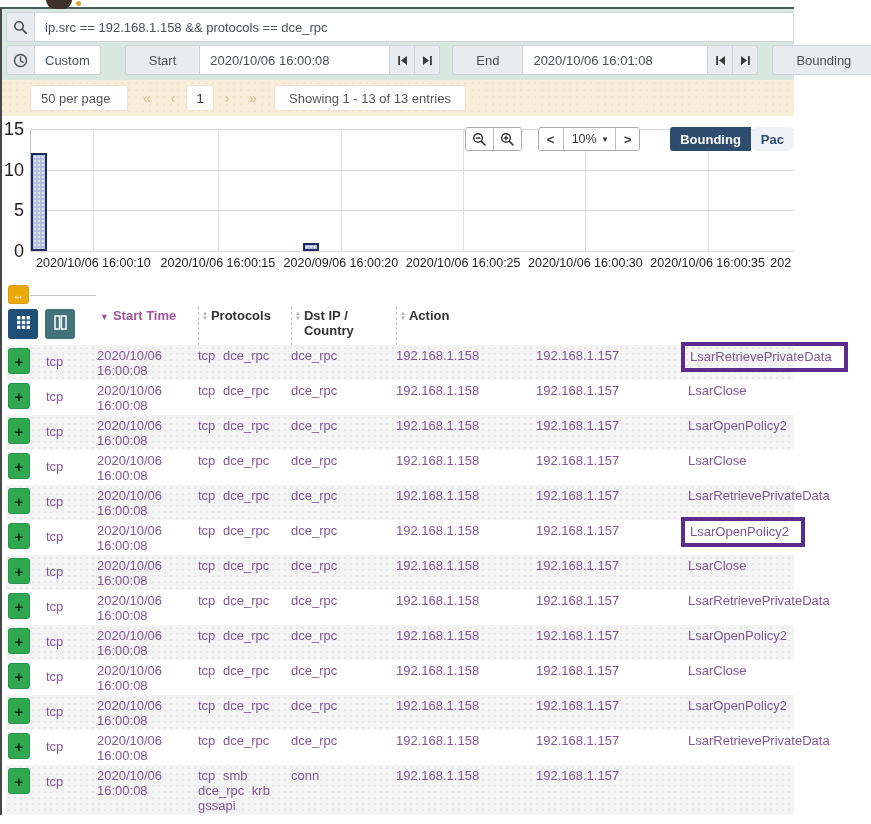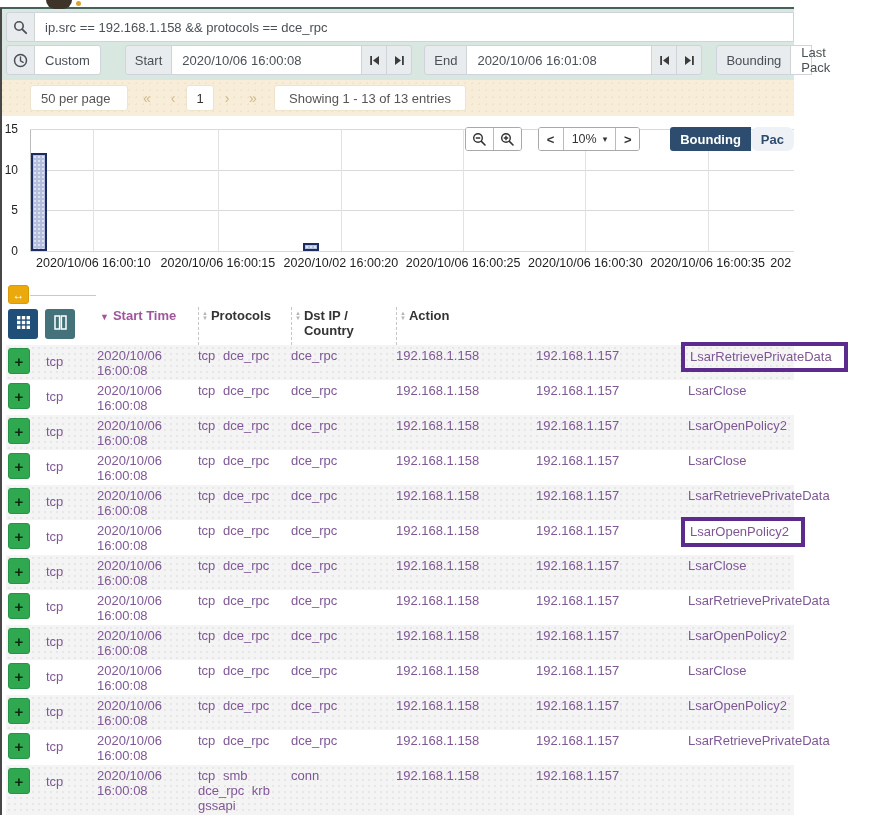--- a/index.html
+++ b/index.html
@@ -20,42 +20,42 @@
   .input-row { display: flex; align-items: stretch; height: 30px; }
   .input-row + .input-row { margin-top: 3px; }
   .icon-box { width: 29px; background: #e9ecef; border: 1px solid #ced4da; border-radius: 3px 0 0 3px;
     display: flex; align-items: center; justify-content: center; color: #495057; flex: none; }
   .text-input { border: 1px solid #ced4da; border-left: none; background: #fff; color: #495057;
     font-family: "Liberation Sans", sans-serif; font-size: 13px; padding: 0 10px; outline: none; }
   .grow { flex: 1 1 auto; min-width: 0; }
   .sel-box { background: #fff; border: 1px solid #ced4da; display: flex; align-items: center;
     padding: 0 10px; color: #495057; }
   .lbl-box { background: #e9ecef; border: 1px solid #ced4da; display: flex; align-items: center;
-    padding: 0 9px; color: #495057; flex: none; }
+    padding: 0 23px; color: #495057; flex: none; }
   .skip-btn { width: 25px; background: #e9ecef; border: 1px solid #ced4da; border-left: none;
     display: flex; align-items: center; justify-content: center; color: #3c3c3c; cursor: pointer; flex: none; }
   .gap24 { width: 24px; flex: none; } .gap12 { width: 12px; flex: none; } .gap14 { width: 14px; flex: none; }
 
   
   .paging-section { background: #f7edd9; padding: 5px 0 5px 30px; display: flex; align-items: center;
     background-image: radial-gradient(rgba(190,160,110,.14) 1px, transparent 1px); background-size: 7px 7px; }
   .pp-select { width: 98px; height: 26px; background: #fff; border: 1px solid #eee3cc; border-radius: 3px;
     display: flex; align-items: center; padding: 0 10px; color: #555; }
   .pager { display: flex; align-items: center; margin-left: 6px; }
   .pg-btn { min-width: 26px; height: 26px; display: flex; align-items: center; justify-content: center;
     color: #cdb археolog98c; color: #cdb98c; font-size: 14px; cursor: default; }
   .pg-cur { min-width: 28px; height: 26px; background: #fff; border: 1px solid #eee3cc; border-radius: 3px;
     display: flex; align-items: center; justify-content: center; color: #333; }
   .showing-box { height: 26px; background: #fff; border: 1px solid #eee3cc; border-radius: 3px;
     display: flex; align-items: center; padding: 0 14px; color: #555; margin-left: 8px; }
 
   
   .chart-section { position: relative; margin-top: 6px; padding: 7px 0 0 30px; }
   .y-axis { position: absolute; left: 0; top: 7px; width: 27px; height: 122px; }
-  .ylab { position: absolute; right: 9px; transform: translateY(-50%); color: #222; font-size: 12px; }
+  .ylab { position: absolute; right: 3px; transform: translateY(-50%); color: #222; font-size: 18px; }
   .plot { position: relative; height: 122px; background: #fff; }
   .hgrid { position: absolute; left: 0; right: 0; height: 1px; background: #d9d9d9; }
   .vgrid { position: absolute; top: 0; bottom: 0; width: 1px; background: #e2e2e2; }
   .axis-line { position: absolute; left: 0; top: 0; bottom: 0; width: 1px; background: #bbb; }
   .chart-bar { position: absolute; bottom: 0; width: 16px; background: #b4bede; border: 2px solid #1c2b60;
     background-image: radial-gradient(rgba(255,255,255,.55) 1px, transparent 1px); background-size: 4px 4px; }
   .x-axis { position: relative; height: 22px; }
   .x-tick { position: absolute; top: 5px; white-space: nowrap; color: #1d1d1d; font-size: 12.5px; }
   .chart-toolbar { position: absolute; top: 5px; right: 0; display: flex; align-items: center; }
   .ct-group { display: flex; border: 1px solid #a9a9a9; border-radius: 3px; overflow: hidden; background: #fff; }
@@ -213,21 +213,21 @@
         <div class="vgrid" style="left: 40.7%;"></div>
         <div class="vgrid" style="left: 56.7%;"></div>
         <div class="vgrid" style="left: 72.7%;"></div>
         <div class="vgrid" style="left: 88.7%;"></div>
         <div class="chart-bar" style="left: 0.1%; height: 80%;"></div>
         <div class="chart-bar" style="left: 35.7%; height: 6.66667%;"></div>
       </div>
     <div class="x-axis">
         <span class="x-tick" style="left: 8.3%; transform: translateX(-50%);">2020/10/06 16:00:10</span>
         <span class="x-tick" style="left: 24.6%; transform: translateX(-50%);">2020/10/06 16:00:15</span>
-        <span class="x-tick" style="left: 40.7%; transform: translateX(-50%);">2020/10/02 16:00:20</span>
+        <span class="x-tick" style="left: 40.7%; transform: translateX(-50%);">2020/09/06 16:00:20</span>
         <span class="x-tick" style="left: 56.7%; transform: translateX(-50%);">2020/10/06 16:00:25</span>
         <span class="x-tick" style="left: 72.7%; transform: translateX(-50%);">2020/10/06 16:00:30</span>
         <span class="x-tick" style="left: 88.7%; transform: translateX(-50%);">2020/10/06 16:00:35</span>
         <span class="x-tick" style="left: 96.9%;">202</span>
       </div>
 
     <div class="chart-toolbar">
       <div class="ct-group ct-zoom">
         <button class="ct-btn">
           <svg width="15" height="15" viewBox="0 0 15 15">

